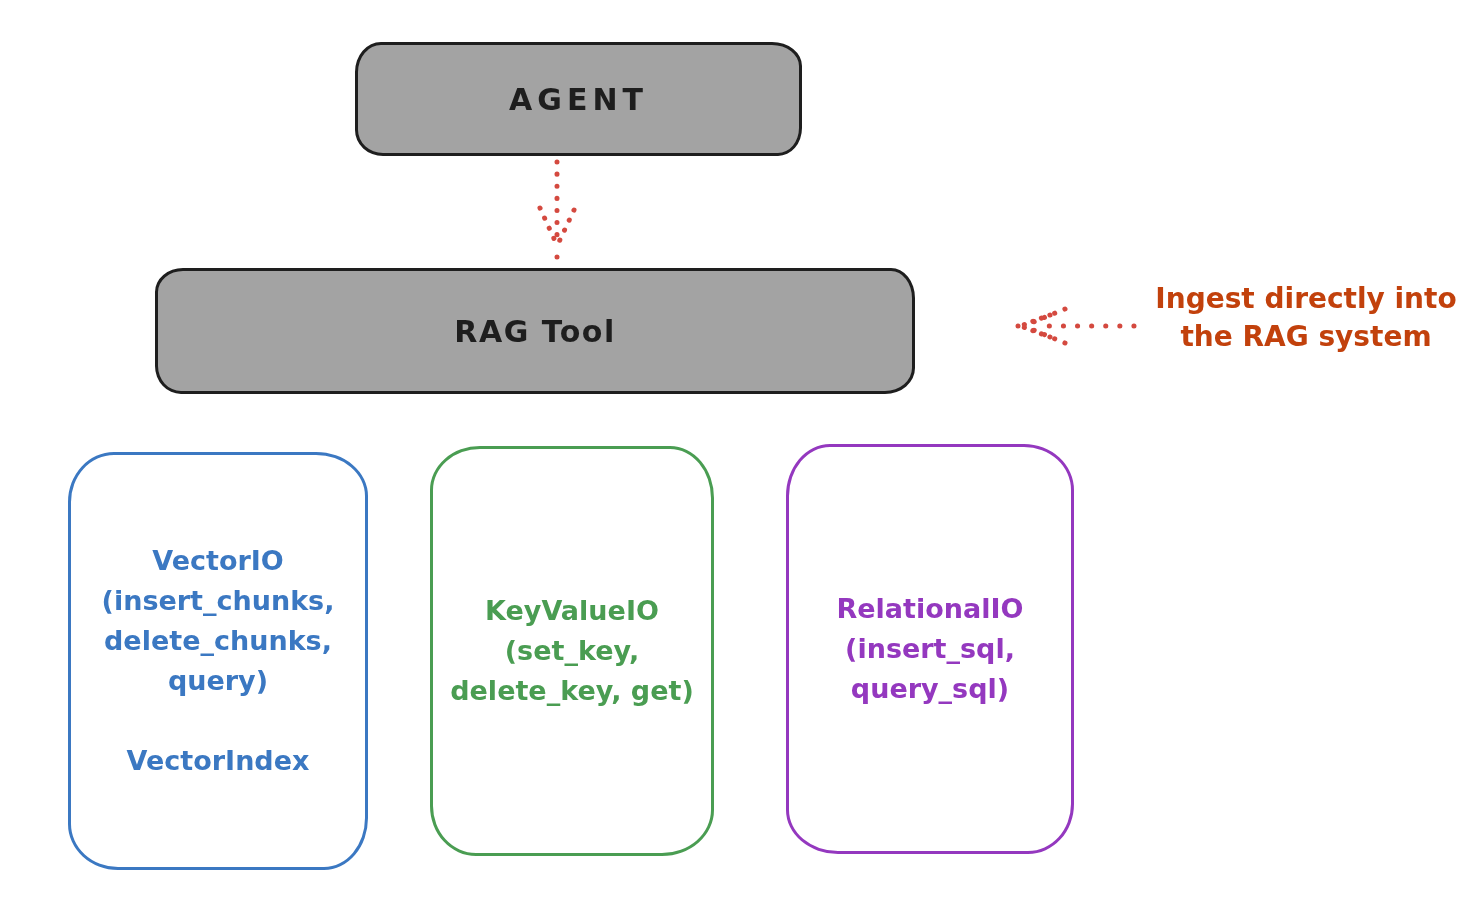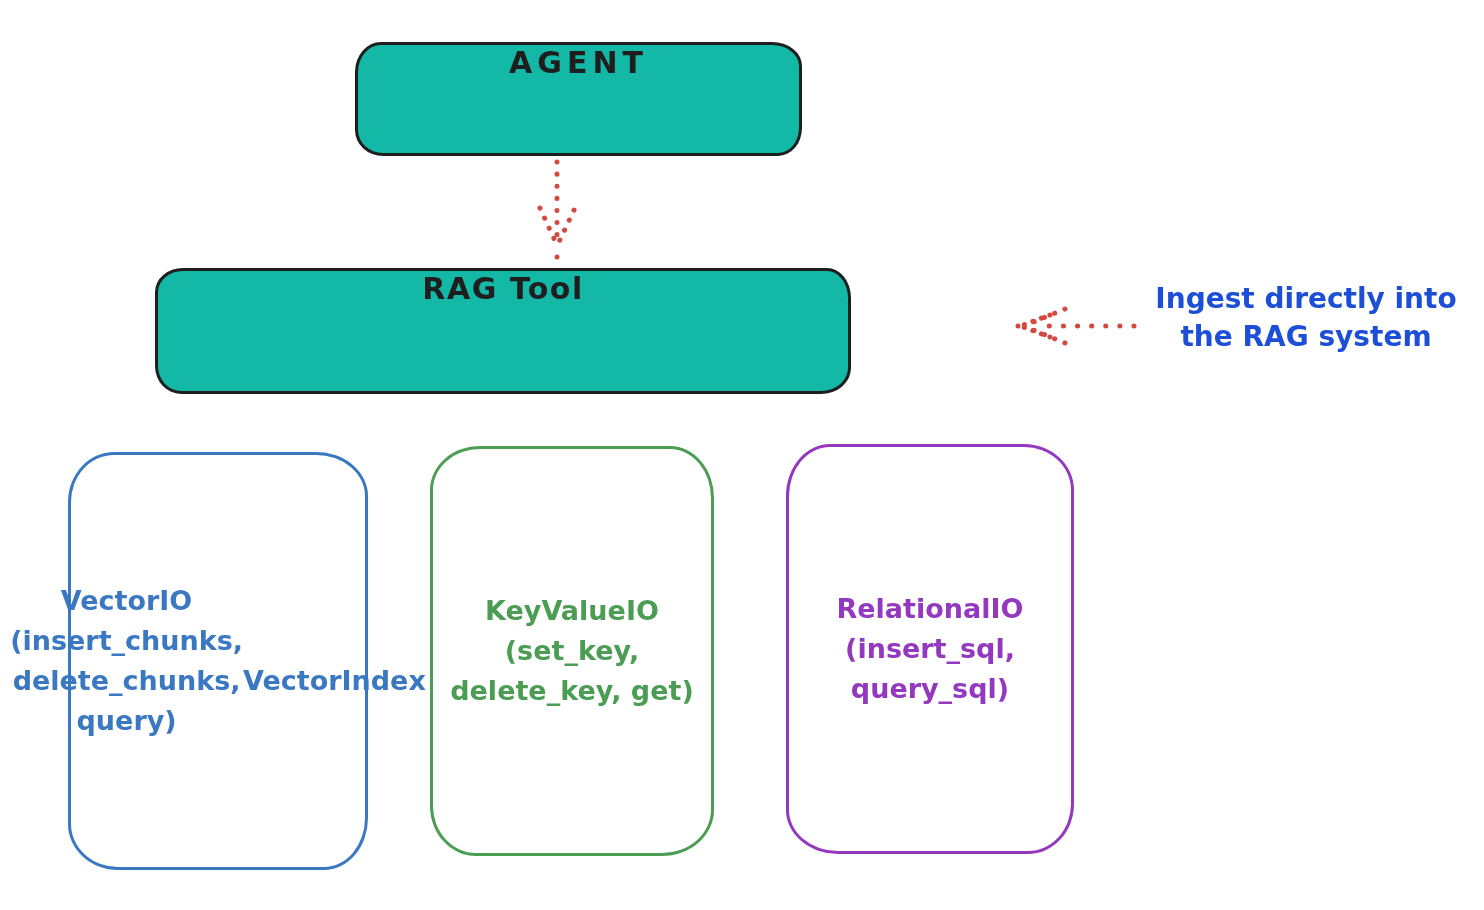--- a/index.html
+++ b/index.html
@@ -8,61 +8,62 @@
     width: 1484px;
     height: 910px;
     background: #ffffff;
     font-family: "DejaVu Sans", sans-serif;
     overflow: hidden;
   }
   .sketch-box {
     position: absolute;
     box-sizing: border-box;
     border: 3.5px solid #1e1e1e;
-    background: #14b8a6;
+    background: #a3a3a3;
     display: flex;
+    align-items: center;
     justify-content: center;
   }
   #agent-box {
     left: 355px; top: 42px; width: 447px; height: 114px;
     border-radius: 26px 30px 24px 28px / 30px 24px 28px 26px;
   }
   #rag-box {
-    left: 155px; top: 268px; width: 696px; height: 126px;
+    left: 155px; top: 268px; width: 760px; height: 126px;
     border-radius: 28px 24px 30px 26px / 24px 30px 26px 28px;
   }
   .node-label {
     color: #1e1e1e;
     font-size: 30px;
     font-weight: bold;
   }
   #agent-box .node-label { letter-spacing: 5px; }
   #rag-box .node-label { letter-spacing: 1.5px; }
 
   .arrow { position: absolute; }
 
   .annotation {
     position: absolute;
     left: 1132px; top: 280px; width: 348px;
-    color: #1d4ed8;
+    color: #c2410c;
     font-size: 28px;
     font-weight: bold;
     line-height: 38px;
     text-align: center;
     white-space: pre-line;
   }
 
   .backend-box {
     position: absolute;
     box-sizing: border-box;
     border-width: 3.5px;
     border-style: solid;
     background: #ffffff;
     display: flex;
-    flex-direction: row;
+    flex-direction: column;
     align-items: center;
     justify-content: center;
     text-align: center;
     font-size: 27px;
     font-weight: bold;
     line-height: 40px;
   }
   #backend-vector {
     left: 68px; top: 452px; width: 300px; height: 418px;
     color: #3b78c2; border-color: #3b78c2;

